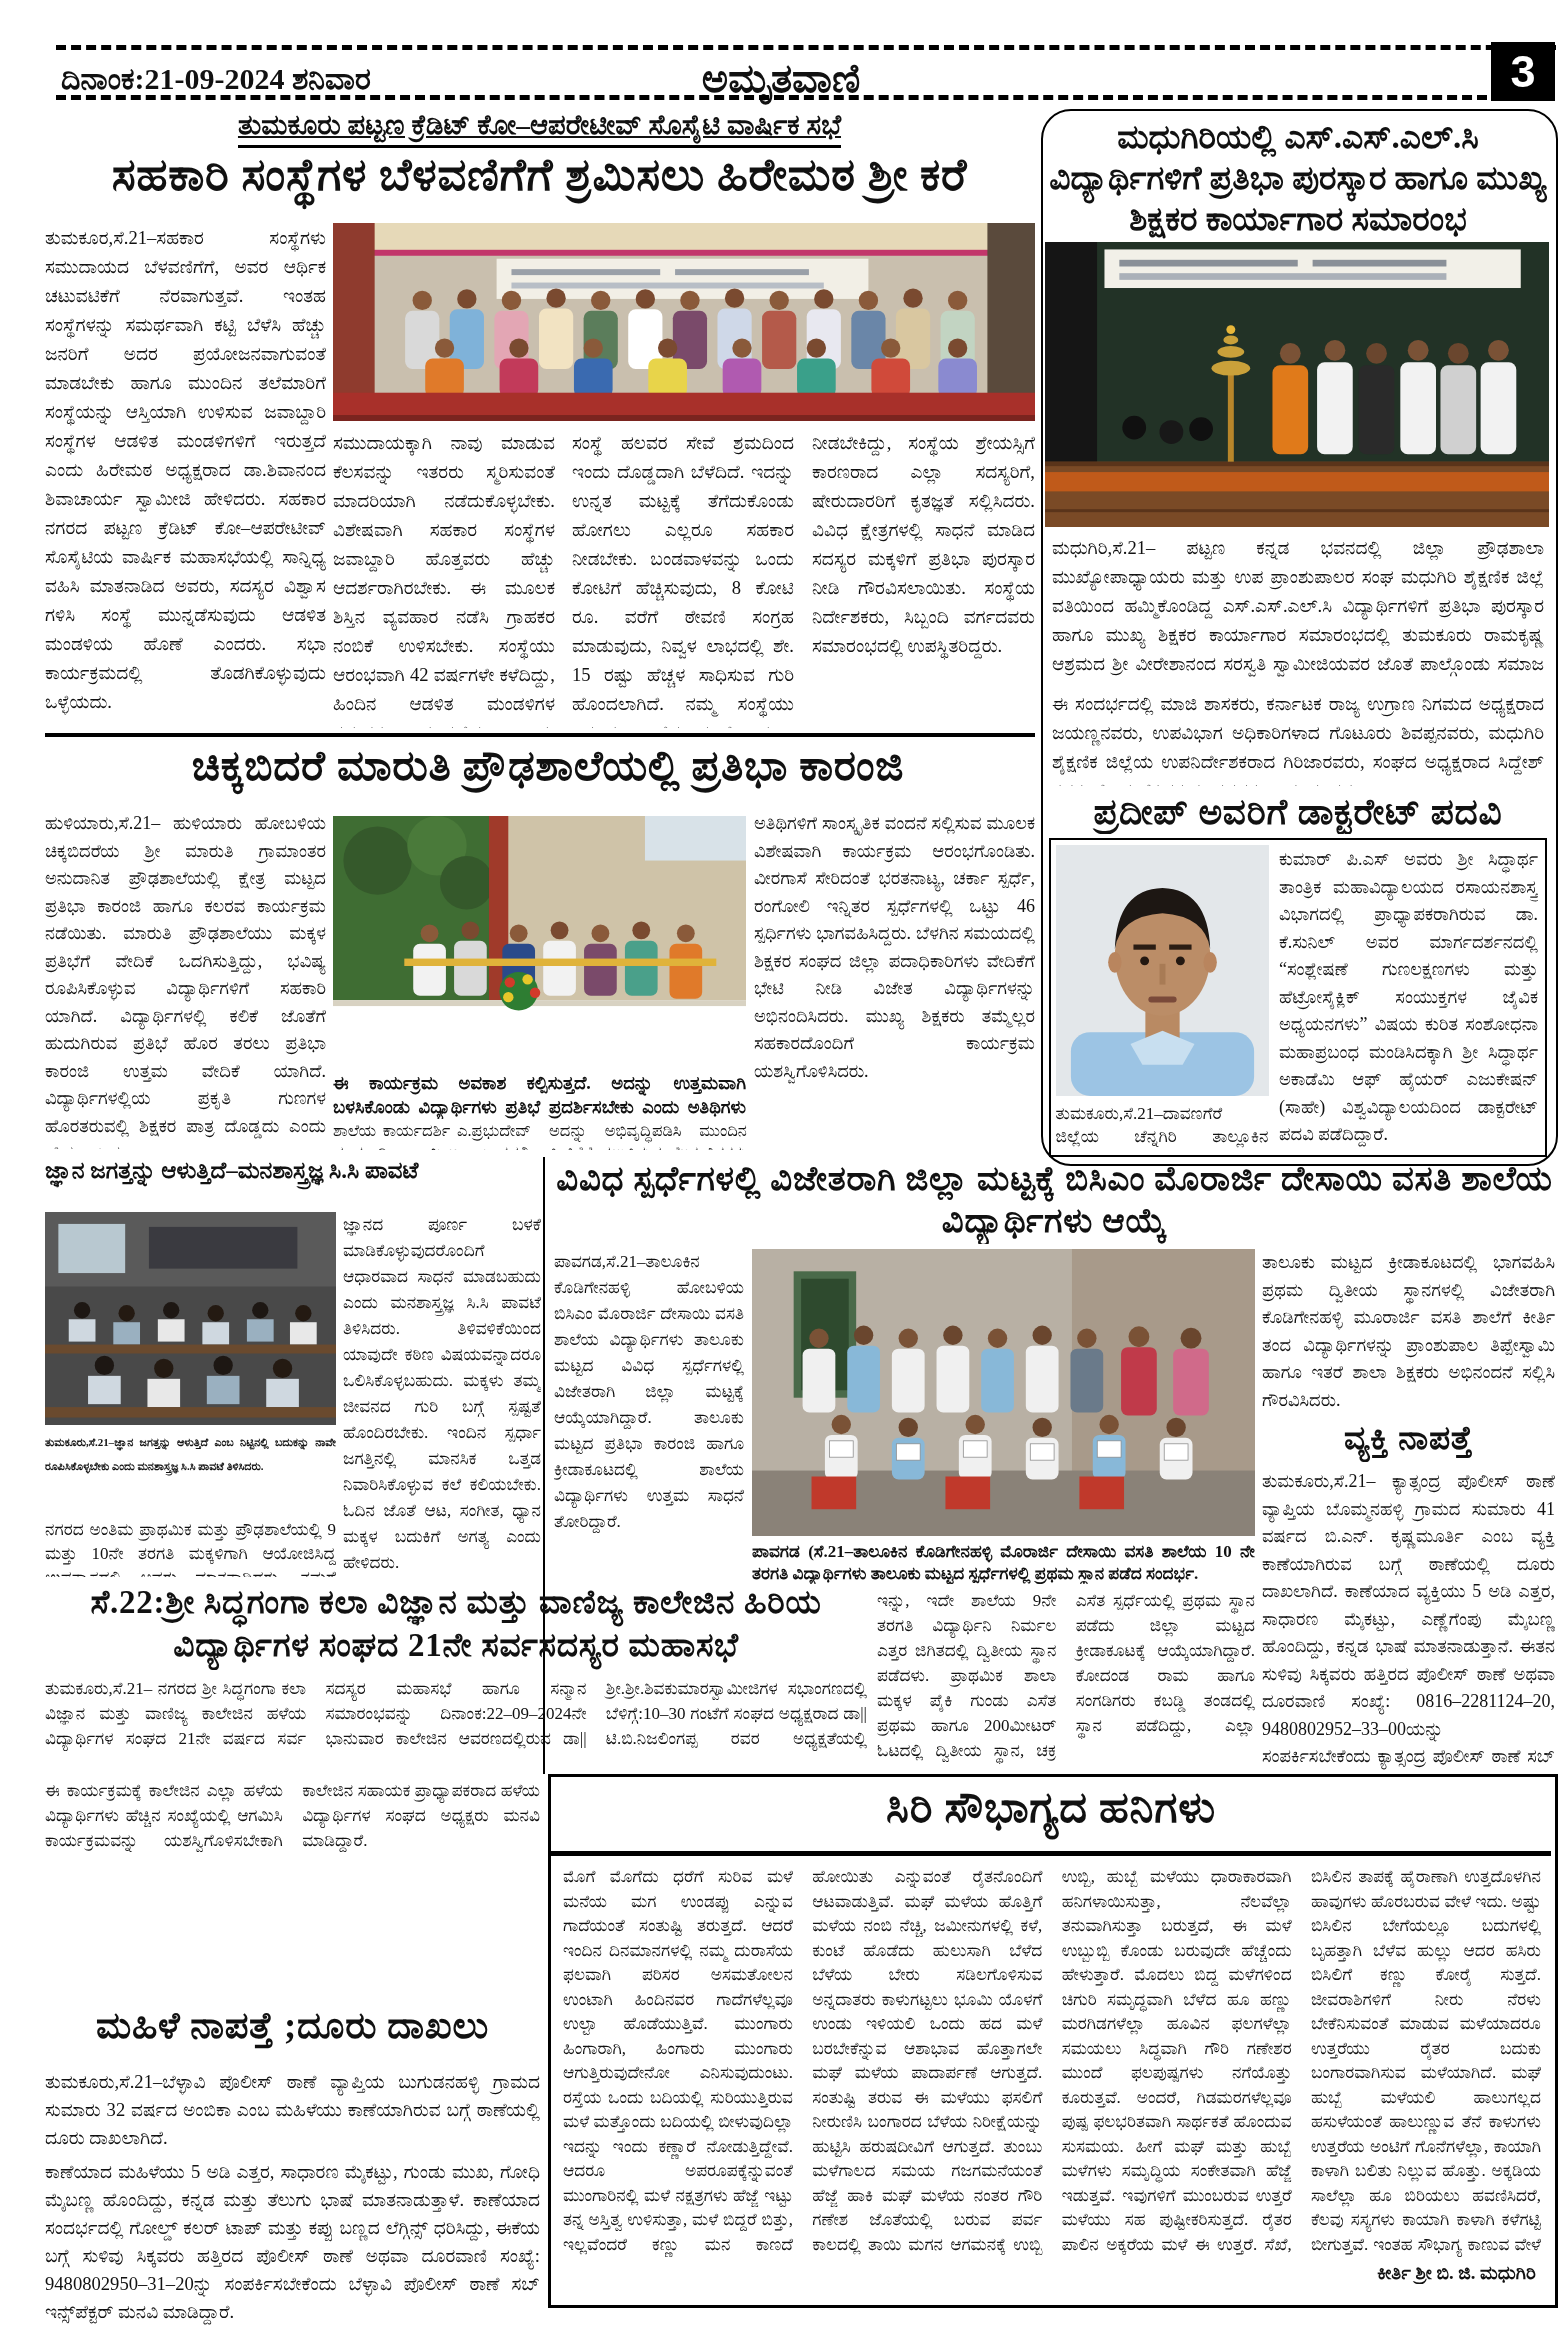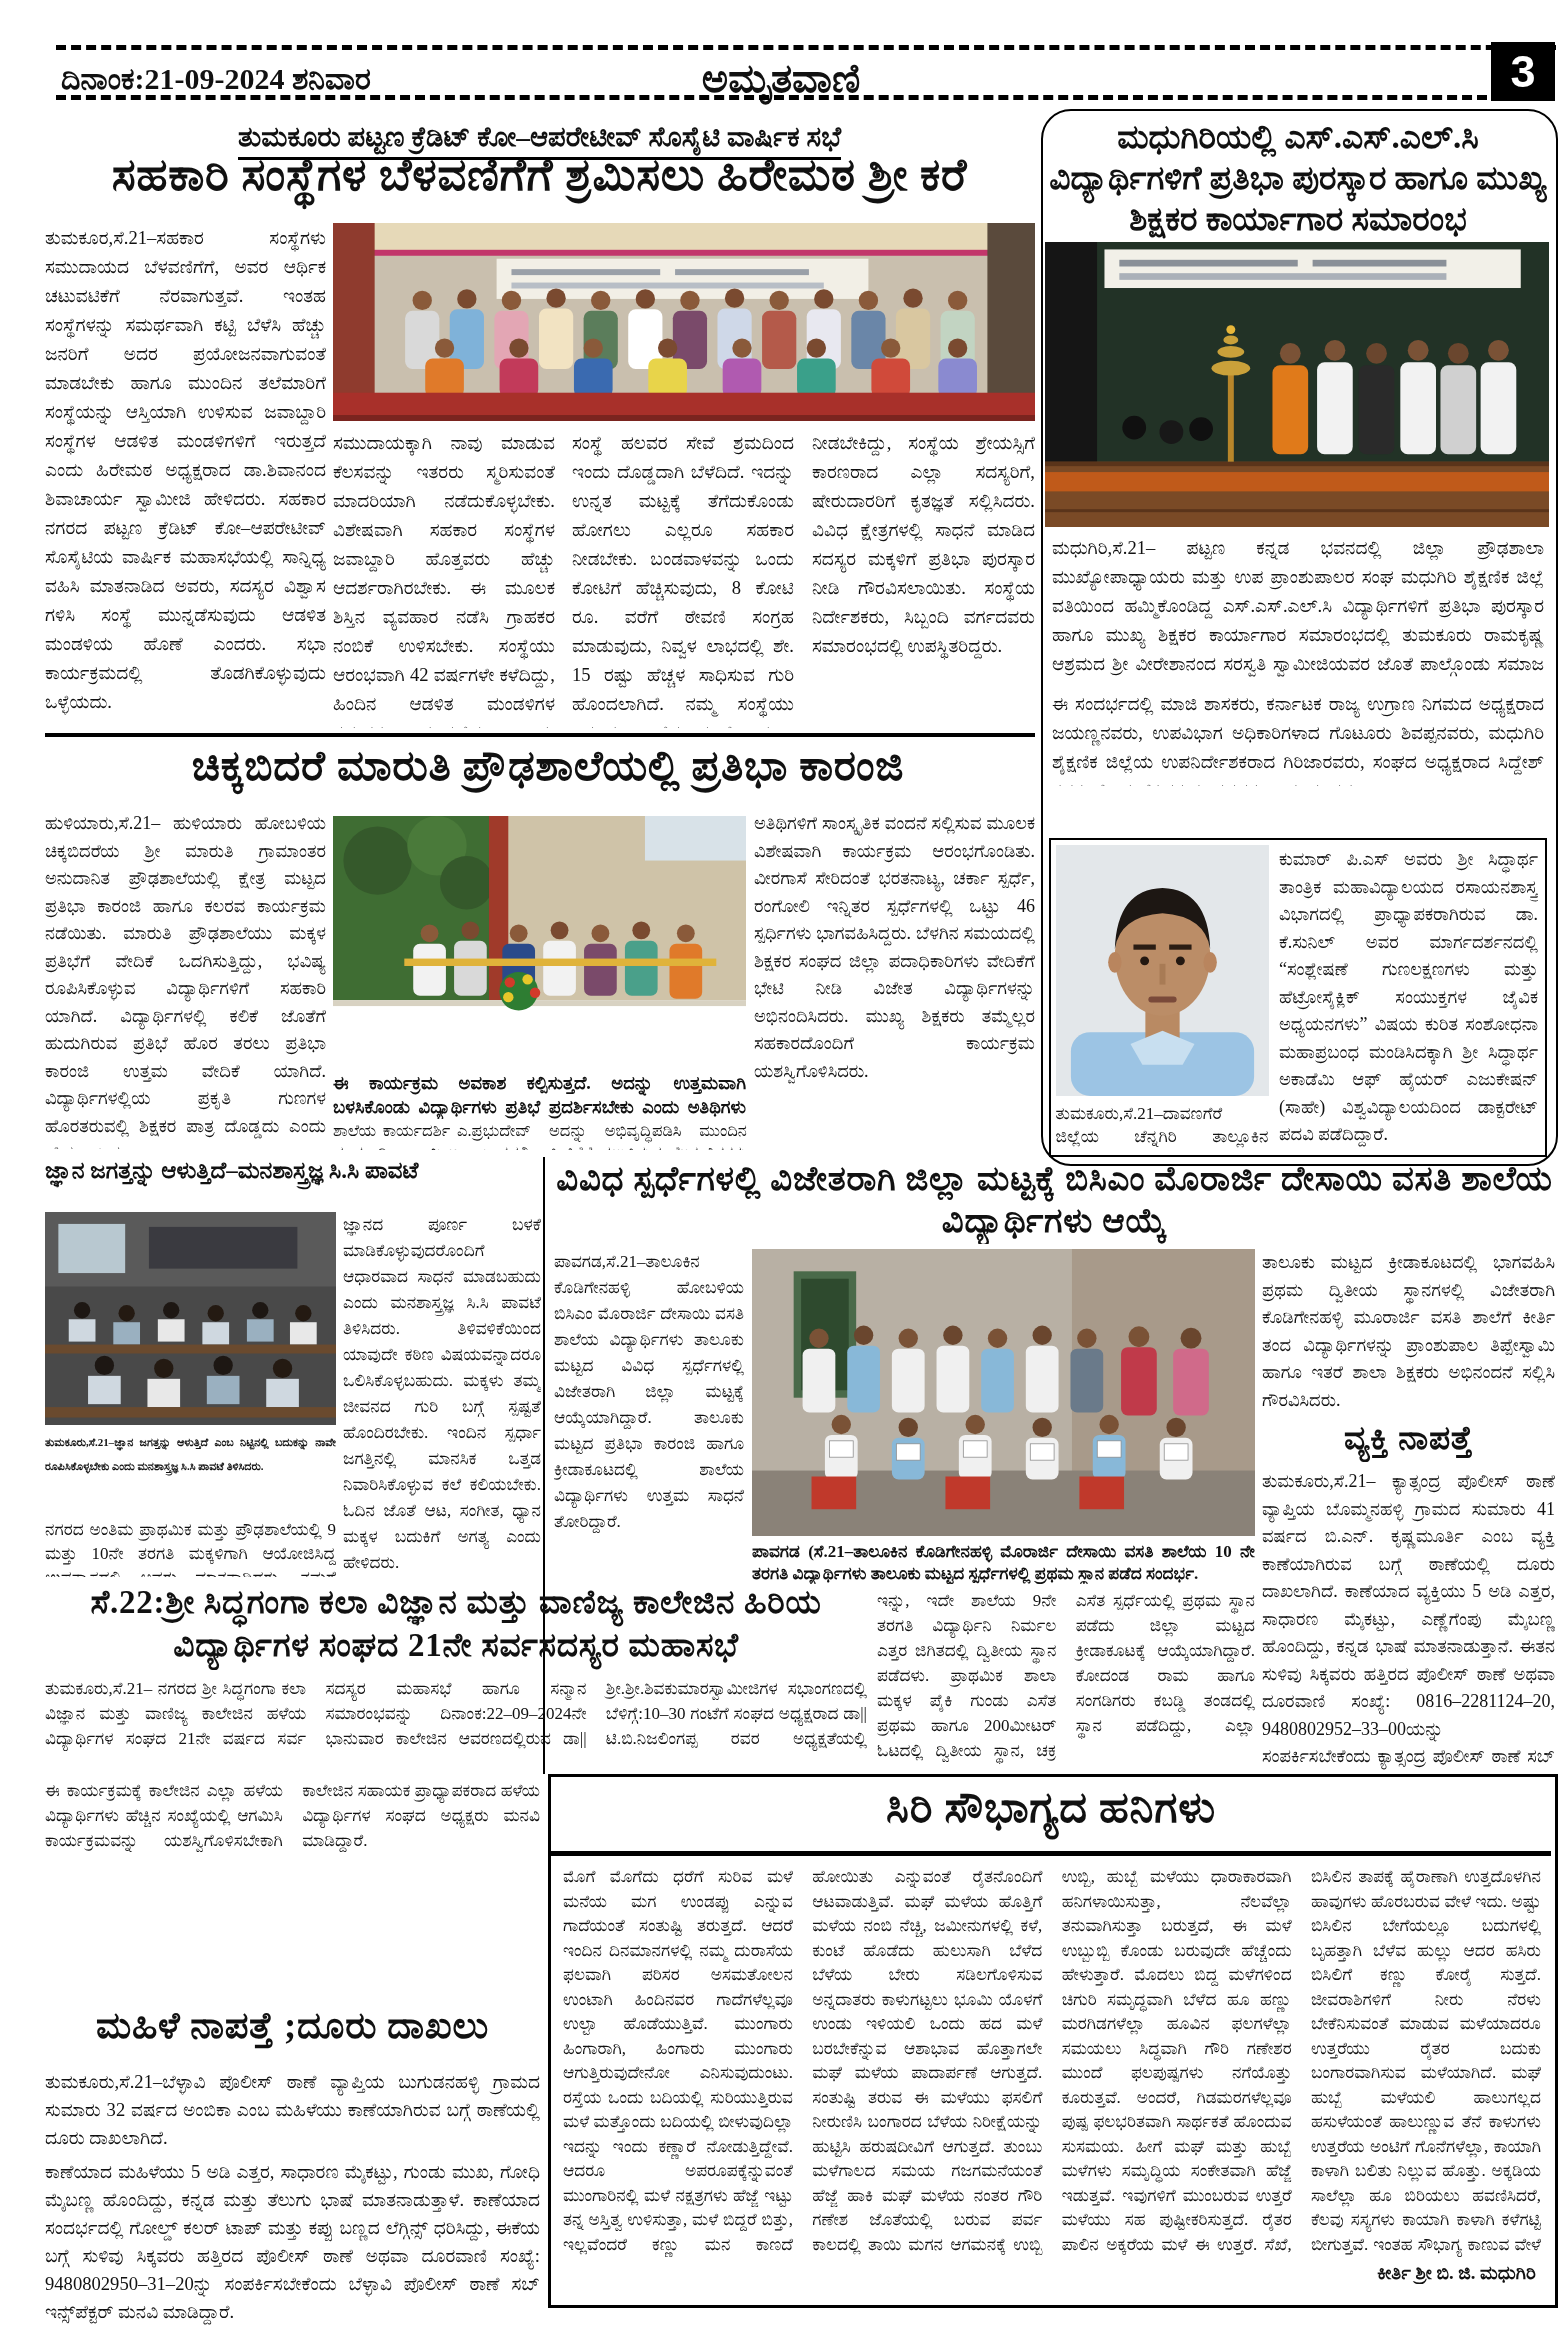--- a/index.html
+++ b/index.html
@@ -30,21 +30,21 @@
 <body>
 
 <div class="page">
 
   <div class="abs dash" style="left:56px;top:45px;width:1500px;"></div>
   <div class="abs bold" style="left:61px;top:62px;font-size:30px;">ದಿನಾಂಕ:21-09-2024 ಶನಿವಾರ</div>
   <div class="abs ctr bold" style="left:595px;top:55px;width:372px;font-size:40px;">ಅಮೃತವಾಣಿ</div>
   <div class="abs pagenum" style="left:1491px;top:42px;width:64px;height:59px;">3</div>
   <div class="abs dash" style="left:56px;top:95px;width:1431px;"></div>
 
-  <div class="abs ctr bold kicker" style="left:45px;top:121px;width:989px;font-size:27.5px;"><span>ತುಮಕೂರು ಪಟ್ಟಣ ಕ್ರೆಡಿಟ್ ಕೋ–ಆಪರೇಟೀವ್ ಸೊಸೈಟಿ ವಾರ್ಷಿಕ ಸಭೆ</span></div>
+  <div class="abs ctr bold kicker" style="left:45px;top:109px;width:989px;font-size:27.5px;text-decoration:underline;"><span>ತುಮಕೂರು ಪಟ್ಟಣ ಕ್ರೆಡಿಟ್ ಕೋ–ಆಪರೇಟೀವ್ ಸೊಸೈಟಿ ವಾರ್ಷಿಕ ಸಭೆ</span></div>
   <div class="abs ctr h-main" style="left:45px;top:149px;width:989px;font-size:45px;">ಸಹಕಾರಿ ಸಂಸ್ಥೆಗಳ ಬೆಳವಣಿಗೆಗೆ ಶ್ರಮಿಸಲು ಹಿರೇಮಠ ಶ್ರೀ ಕರೆ</div>
 
   <div class="abs just clip body-txt" style="left:45px;top:223px;width:281px;height:507px;">ತುಮಕೂರ,ಸೆ.21–ಸಹಕಾರ ಸಂಸ್ಥೆಗಳು ಸಮುದಾಯದ ಬೆಳವಣಿಗೆಗೆ, ಅವರ ಆರ್ಥಿಕ ಚಟುವಟಿಕೆಗೆ ನೆರವಾಗುತ್ತವೆ. ಇಂತಹ ಸಂಸ್ಥೆಗಳನ್ನು ಸಮರ್ಥವಾಗಿ ಕಟ್ಟಿ ಬೆಳೆಸಿ ಹೆಚ್ಚು ಜನರಿಗೆ ಅದರ ಪ್ರಯೋಜನವಾಗುವಂತೆ ಮಾಡಬೇಕು ಹಾಗೂ ಮುಂದಿನ ತಲೆಮಾರಿಗೆ ಸಂಸ್ಥೆಯನ್ನು ಆಸ್ತಿಯಾಗಿ ಉಳಿಸುವ ಜವಾಬ್ದಾರಿ ಸಂಸ್ಥೆಗಳ ಆಡಳಿತ ಮಂಡಳಿಗಳಿಗೆ ಇರುತ್ತದೆ ಎಂದು ಹಿರೇಮಠ ಅಧ್ಯಕ್ಷರಾದ ಡಾ.ಶಿವಾನಂದ ಶಿವಾಚಾರ್ಯ ಸ್ವಾಮೀಜಿ ಹೇಳಿದರು. ಸಹಕಾರ ನಗರದ ಪಟ್ಟಣ ಕ್ರೆಡಿಟ್ ಕೋ–ಆಪರೇಟೀವ್ ಸೊಸೈಟಿಯ ವಾರ್ಷಿಕ ಮಹಾಸಭೆಯಲ್ಲಿ ಸಾನ್ನಿಧ್ಯ ವಹಿಸಿ ಮಾತನಾಡಿದ ಅವರು, ಸದಸ್ಯರ ವಿಶ್ವಾಸ ಗಳಿಸಿ ಸಂಸ್ಥೆ ಮುನ್ನಡೆಸುವುದು ಆಡಳಿತ ಮಂಡಳಿಯ ಹೊಣೆ ಎಂದರು. ಸಭಾ ಕಾರ್ಯಕ್ರಮದಲ್ಲಿ ತೊಡಗಿಕೊಳ್ಳುವುದು ಒಳ್ಳೆಯದು.</div>
 
   <div class="abs clip" style="left:333px;top:223px;width:702px;height:198px;">
     <svg class="photo" viewBox="0 0 944 266" preserveAspectRatio="none">
       <rect width="944" height="266" fill="#c9bfae"></rect>
       <rect width="944" height="38" fill="#e6d9b8"></rect>
       <rect y="36" width="944" height="8" fill="#c2366b"></rect>
       <rect x="0" y="0" width="56" height="230" fill="#8f3b2e"></rect>
@@ -145,20 +145,21 @@
         </g>
         <circle cx="120" cy="250" r="16" fill="#101010"></circle>
           <circle cx="170" cy="256" r="16" fill="#181818"></circle>
           <circle cx="210" cy="252" r="16" fill="#101010"></circle>
       </svg>
     </div>
 
     <div class="abs just clip" style="left:9px;top:422px;width:492px;height:153px;font-size:18.6px;line-height:29px;">ಮಧುಗಿರಿ,ಸೆ.21– ಪಟ್ಟಣ ಕನ್ನಡ ಭವನದಲ್ಲಿ ಜಿಲ್ಲಾ ಪ್ರೌಢಶಾಲಾ ಮುಖ್ಯೋಪಾಧ್ಯಾಯರು ಮತ್ತು ಉಪ ಪ್ರಾಂಶುಪಾಲರ ಸಂಘ ಮಧುಗಿರಿ ಶೈಕ್ಷಣಿಕ ಜಿಲ್ಲೆ ವತಿಯಿಂದ ಹಮ್ಮಿಕೊಂಡಿದ್ದ ಎಸ್.ಎಸ್.ಎಲ್.ಸಿ ವಿದ್ಯಾರ್ಥಿಗಳಿಗೆ ಪ್ರತಿಭಾ ಪುರಸ್ಕಾರ ಹಾಗೂ ಮುಖ್ಯ ಶಿಕ್ಷಕರ ಕಾರ್ಯಾಗಾರ ಸಮಾರಂಭದಲ್ಲಿ ತುಮಕೂರು ರಾಮಕೃಷ್ಣ ಆಶ್ರಮದ ಶ್ರೀ ವೀರೇಶಾನಂದ ಸರಸ್ವತಿ ಸ್ವಾಮೀಜಿಯವರ ಜೊತೆ ಪಾಲ್ಗೊಂಡು ಸಮಾಜ ಉನ್ನತಿಗೆ ಪ್ರಮುಖ ಪಾತ್ರ ವಹಿಸುವ ಶಿಕ್ಷಕರ ಕುರಿತು ಮಾತನಾಡಿದರು.</div>
     <div class="abs just clip" style="left:9px;top:578px;width:492px;height:97px;font-size:18.6px;line-height:29px;">ಈ ಸಂದರ್ಭದಲ್ಲಿ ಮಾಜಿ ಶಾಸಕರು, ಕರ್ನಾಟಕ ರಾಜ್ಯ ಉಗ್ರಾಣ ನಿಗಮದ ಅಧ್ಯಕ್ಷರಾದ ಜಯಣ್ಣನವರು, ಉಪವಿಭಾಗ ಅಧಿಕಾರಿಗಳಾದ ಗೊಟೂರು ಶಿವಪ್ಪನವರು, ಮಧುಗಿರಿ ಶೈಕ್ಷಣಿಕ ಜಿಲ್ಲೆಯ ಉಪನಿರ್ದೇಶಕರಾದ ಗಿರಿಜಾರವರು, ಸಂಘದ ಅಧ್ಯಕ್ಷರಾದ ಸಿದ್ದೇಶ್ ರವರು ಸೇರಿದಂತೆ ಶಿಕ್ಷಕ ವೃಂದದವರು ಉಪಸ್ಥಿತರಿದ್ದರು.</div>
 
+    <div class="abs ctr h-main clip" style="left:3px;top:680px;width:504px;height:43px;font-size:36px;">ಪ್ರದೀಪ್ ಅವರಿಗೆ ಡಾಕ್ಟರೇಟ್ ಪದವಿ</div>
 
     <div class="abs boxed" style="left:6px;top:727px;width:494px;height:315px;">
       <div class="abs clip" style="left:4.5px;top:4.5px;width:213px;height:251px;">
         <svg class="photo" viewBox="0 0 286 338" preserveAspectRatio="none">
           <rect width="286" height="338" fill="#e3e7ea"></rect>
           <rect x="20" y="252" width="246" height="86" rx="26" fill="#9cc4e4"></rect>
           <rect x="120" y="224" width="46" height="36" fill="#b98a63"></rect>
           <path d="M100 268 L143 250 L186 268 L170 296 L116 296 Z" fill="#c8dff0"></path>
           <ellipse cx="143" cy="150" rx="64" ry="80" fill="#bb8d67"></ellipse>
           <path d="M79 140 Q82 60 143 58 Q204 60 207 140 Q200 96 143 92 Q86 96 79 140 Z" fill="#1d1713"></path>

